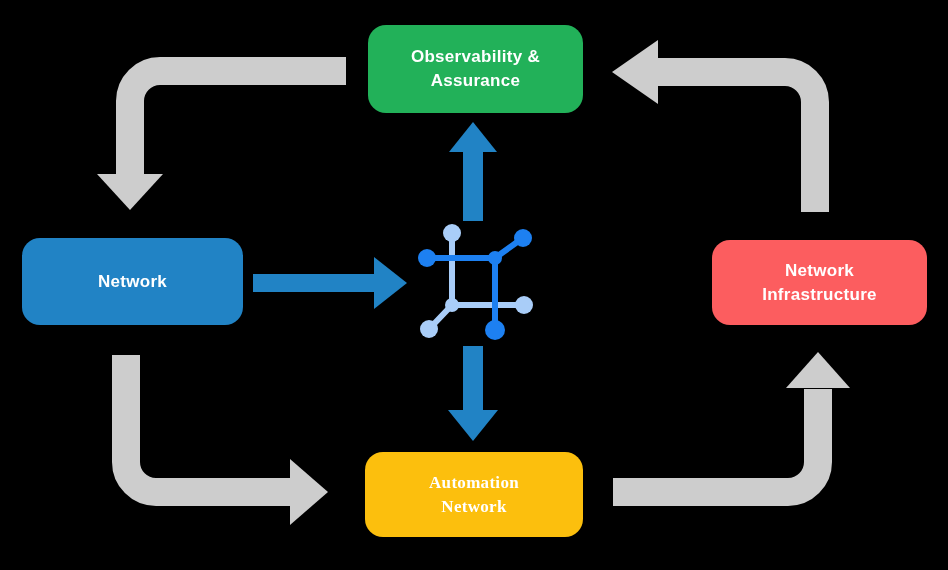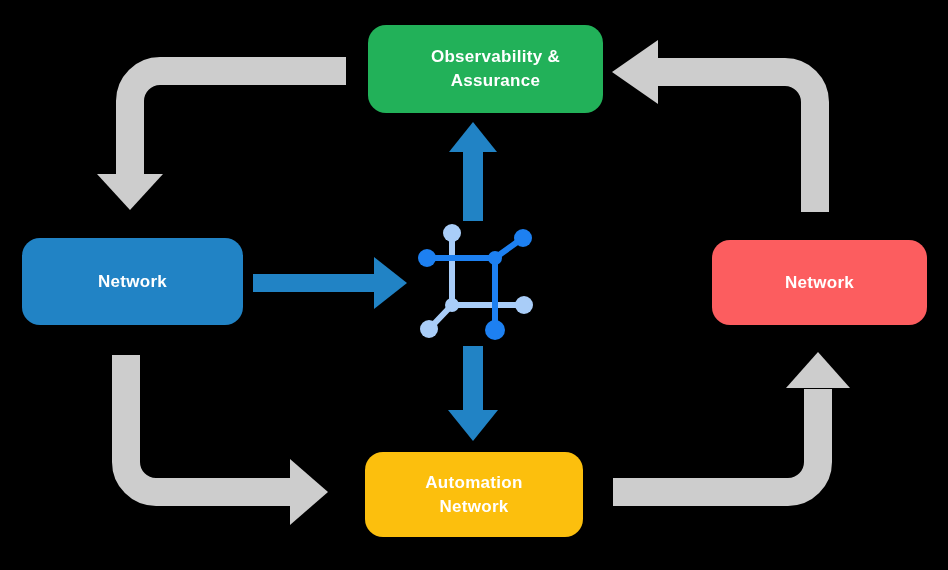--- a/index.html
+++ b/index.html
@@ -23,24 +23,24 @@
     flex-direction: column;
     align-items: center;
     justify-content: center;
     text-align: center;
     color: #FFFFFF;
     font-size: 17px;
     font-weight: 600;
     letter-spacing: 0.3px;
     line-height: 24px;
   }
-  #node-observability   { left: 368px; top: 25px;  width: 215px; height: 88px; background: #22B159; padding-left: 20px; }
+  #node-observability   { left: 368px; top: 25px;  width: 215px; height: 88px; background: #22B159; }
   #node-operations      { left: 22px;  top: 238px; width: 221px; height: 87px; background: #2183C5; }
   #node-infrastructure  { left: 712px; top: 240px; width: 215px; height: 85px; background: #FC5D5F; }
-  #node-automation      { left: 365px; top: 452px; width: 218px; height: 85px; background: #FCBF0D; }
+  #node-automation      { left: 365px; top: 452px; width: 218px; height: 85px; background: #FCBF0D; font-family: Liberation Serif, serif; }
   .node .line { display: block; }
 </style>
 </head>
 <body>
 
 <div class="stage">
 
   <svg class="layer" width="948" height="570" viewBox="0 0 948 570">
 
     <g>
@@ -110,20 +110,21 @@
     <span class="line">Observability &amp;</span>
     <span class="line">Assurance</span>
   </div>
 
   <div class="node" id="node-operations">
     <span class="line">Network</span>
   </div>
 
   <div class="node" id="node-infrastructure">
     <span class="line">Network</span>
+    <span class="line">Infrastructure</span>
   </div>
 
   <div class="node" id="node-automation">
     <span class="line">Automation</span>
     <span class="line">Network</span>
   </div>
 
 </div>
 
 </body></html>

